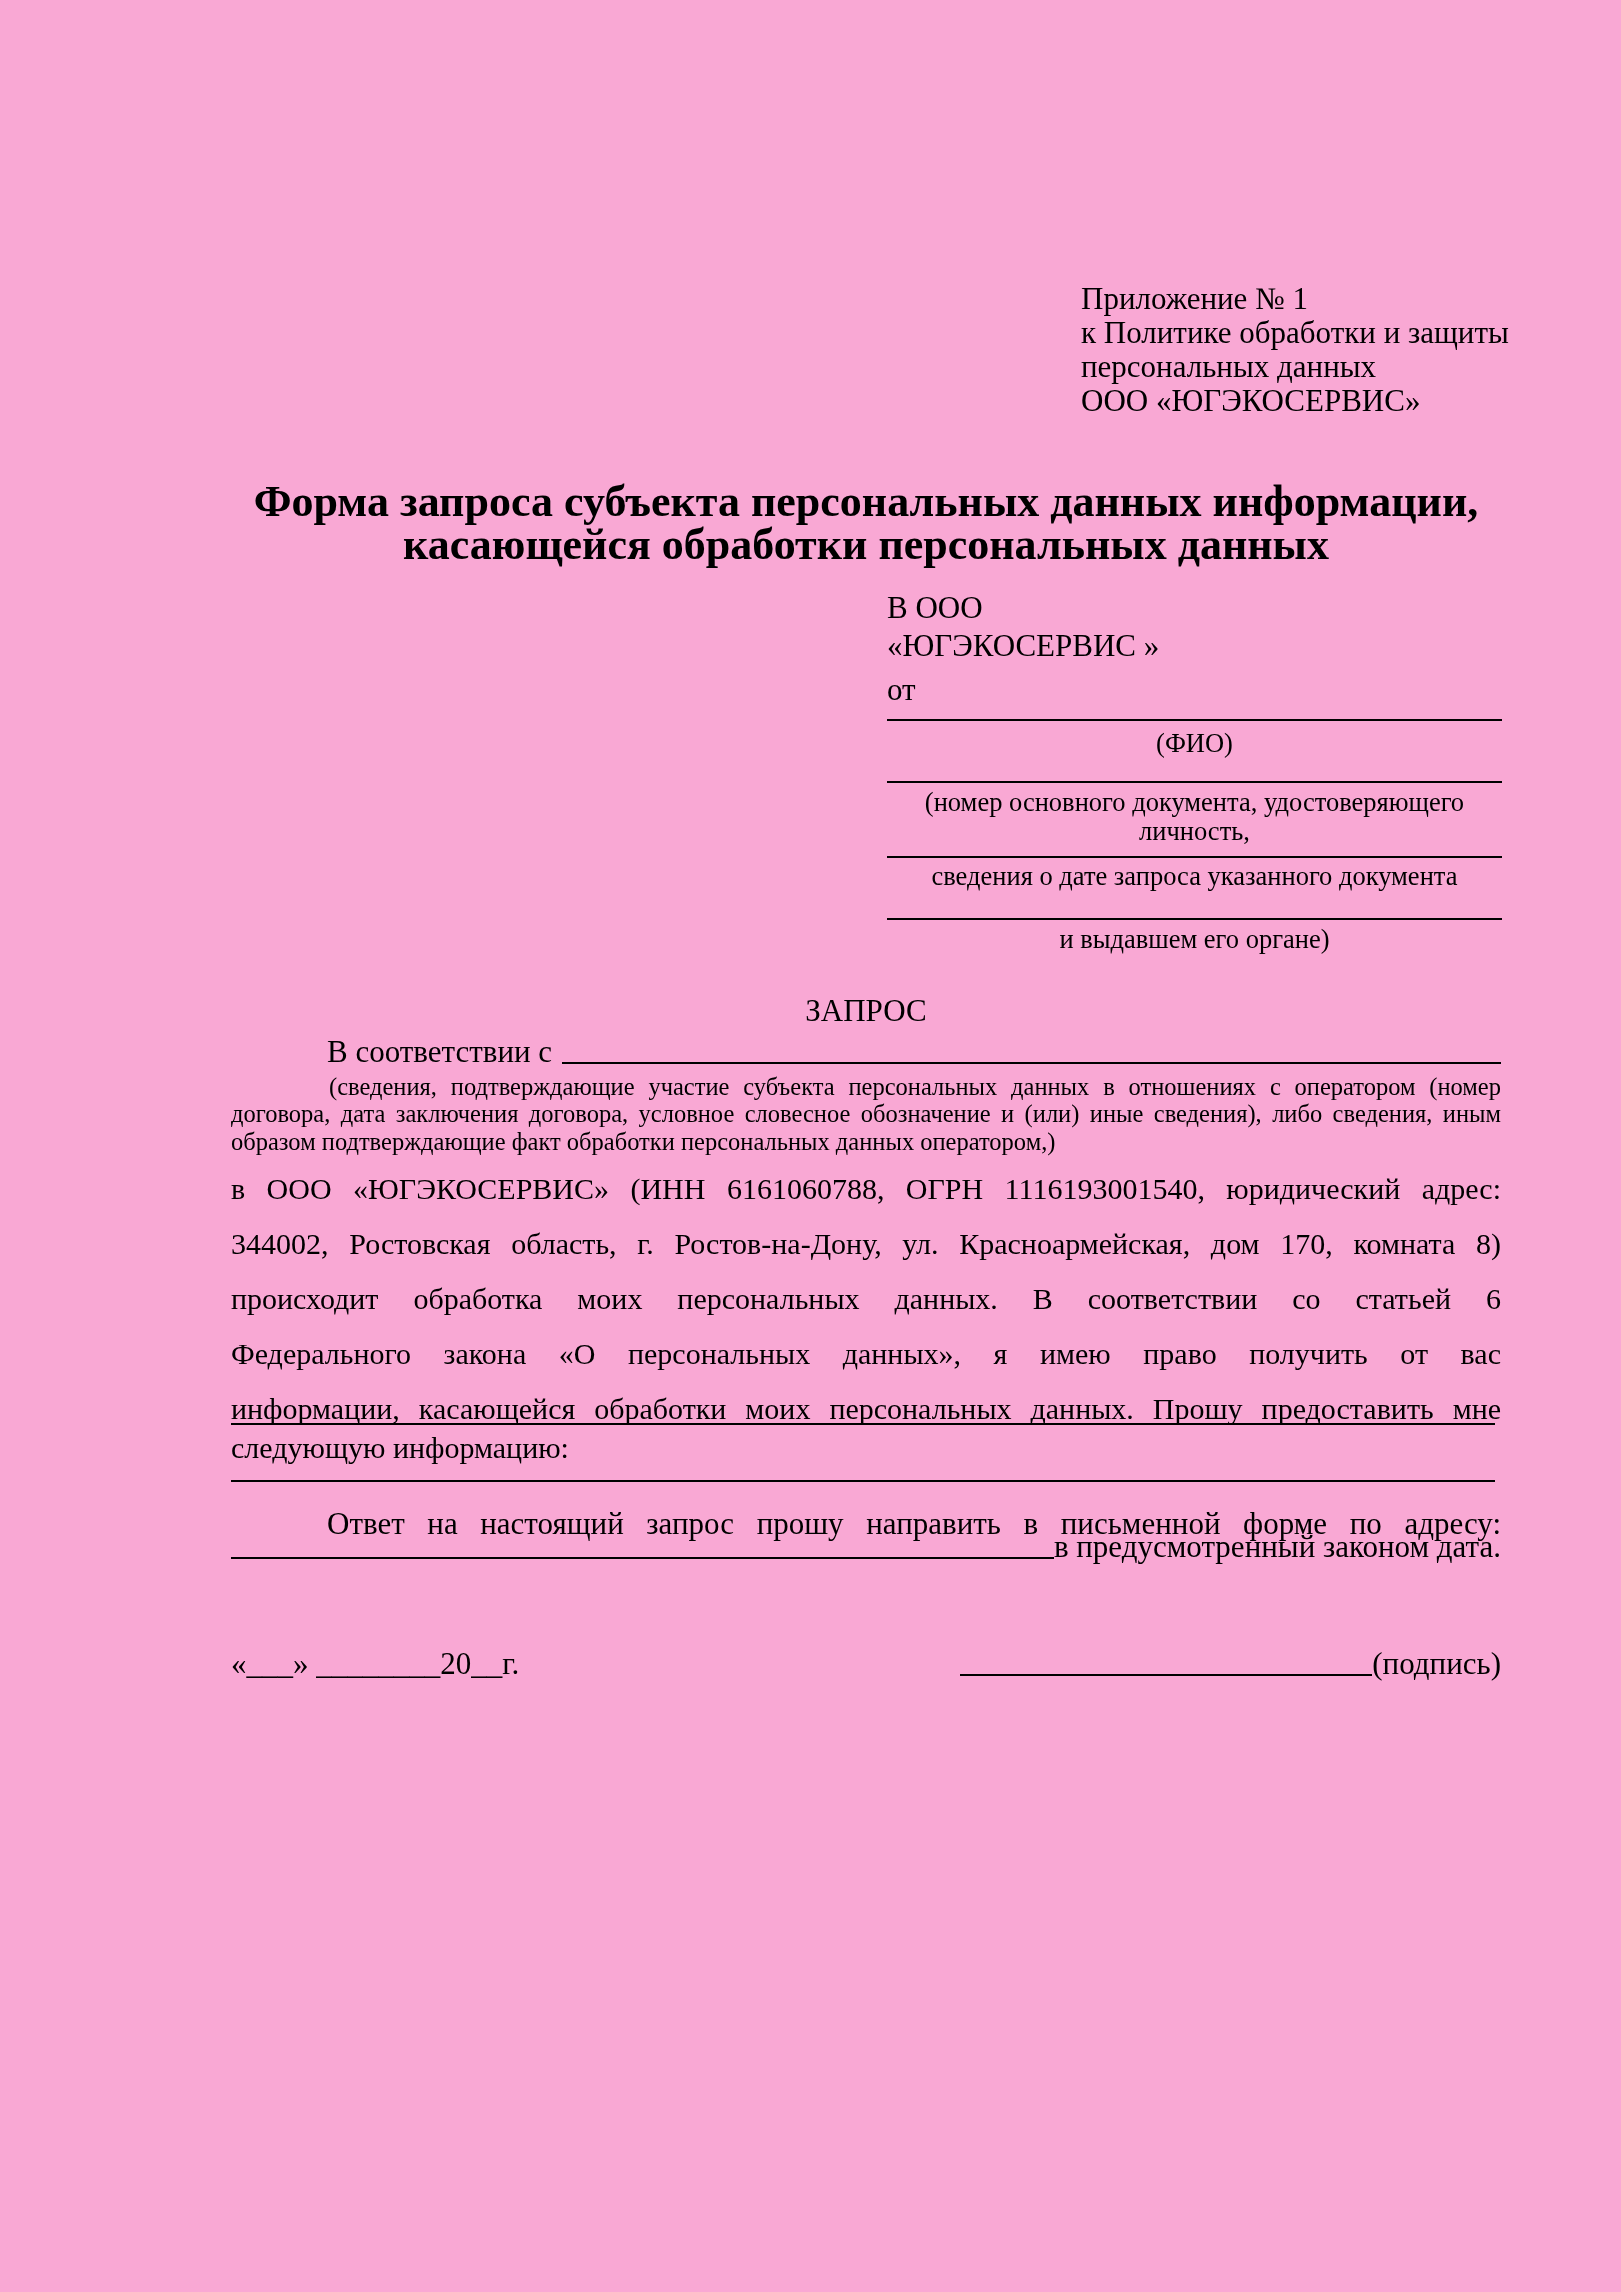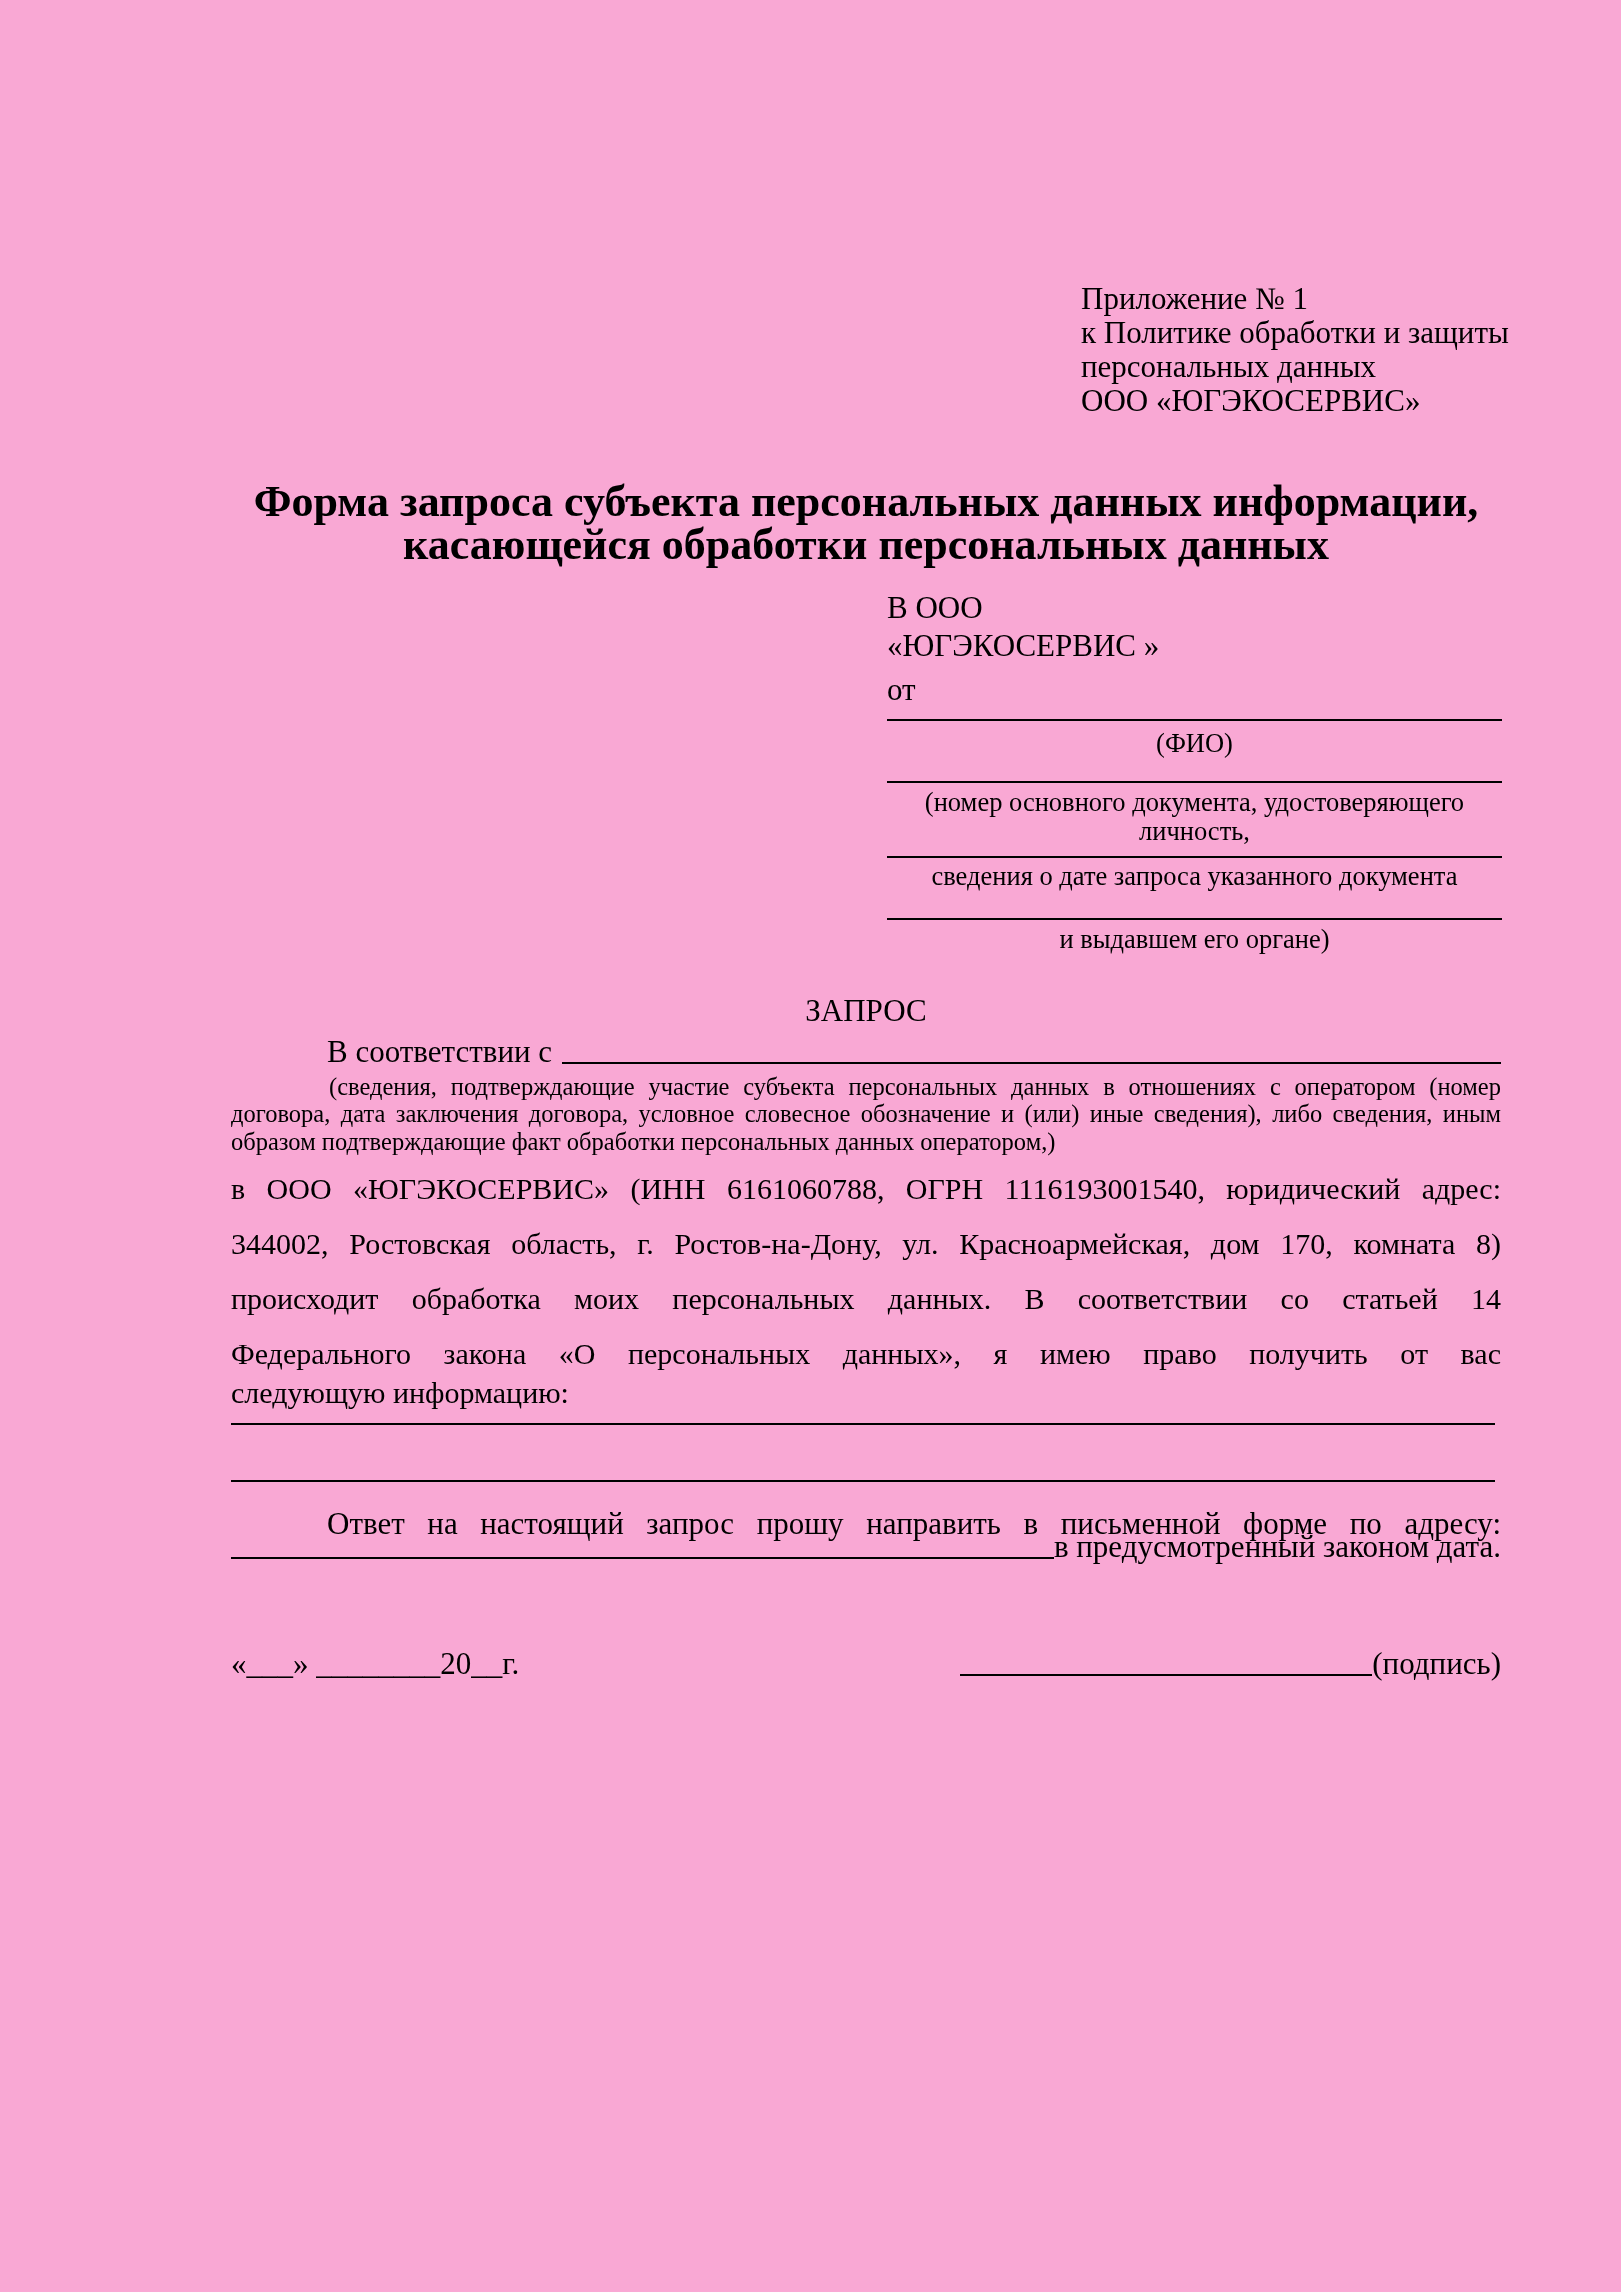--- a/index.html
+++ b/index.html
@@ -60,22 +60,23 @@
   <div class="abs body-text" style="left:231px; top:1032px; width:1270px; display:flex;">
     <span style="padding-left:96px; white-space:nowrap;">В соответствии с</span>
     <span class="fill-line" style="margin-left:9.8px;"></span>
   </div>
 
   <div class="abs" style="left:231px; top:1073px; width:1270px; font-size:24.5px; line-height:27.4px; text-align:justify; text-indent:98px;">(сведения, подтверждающие участие субъекта персональных данных в отношениях с оператором (номер договора, дата заключения договора, условное словесное обозначение и (или) иные сведения), либо сведения, иным образом подтверждающие факт обработки персональных данных оператором,)</div>
 
   <div class="abs" style="left:231px; top:1153px; width:1270px; font-size:30px; line-height:39px;">
     <div class="jline">в ООО «ЮГЭКОСЕРВИС» (ИНН 6161060788, ОГРН 1116193001540, юридический адрес:</div>
     <div class="jline">344002, Ростовская область, г. Ростов-на-Дону, ул. Красноармейская, дом 170, комната 8)</div>
-    <div class="jline">происходит обработка моих персональных данных. В соответствии со статьей 14</div>
+    <div class="jline">происходит обработка моих персональных данных. В соответствии со статьей 6</div>
     <div class="jline">Федерального закона «О персональных данных», я имею право получить от вас</div>
+    <div class="jline">информации, касающейся обработки моих персональных данных. Прошу предоставить мне</div>
     <div>следующую информацию:</div>
   </div>
 
   <div class="rule" style="left:231px; top:1423px; width:1264px;"></div>
   <div class="rule" style="left:231px; top:1480px; width:1264px;"></div>
 
   <div class="abs body-text jline" style="left:231px; top:1488px; width:1270px; text-indent:96px;">Ответ на настоящий запрос прошу направить в письменной форме по адресу:</div>
 
   <div class="abs body-text" style="left:231px; top:1527px; width:1270px; display:flex;">
     <span class="fill-line"></span>

